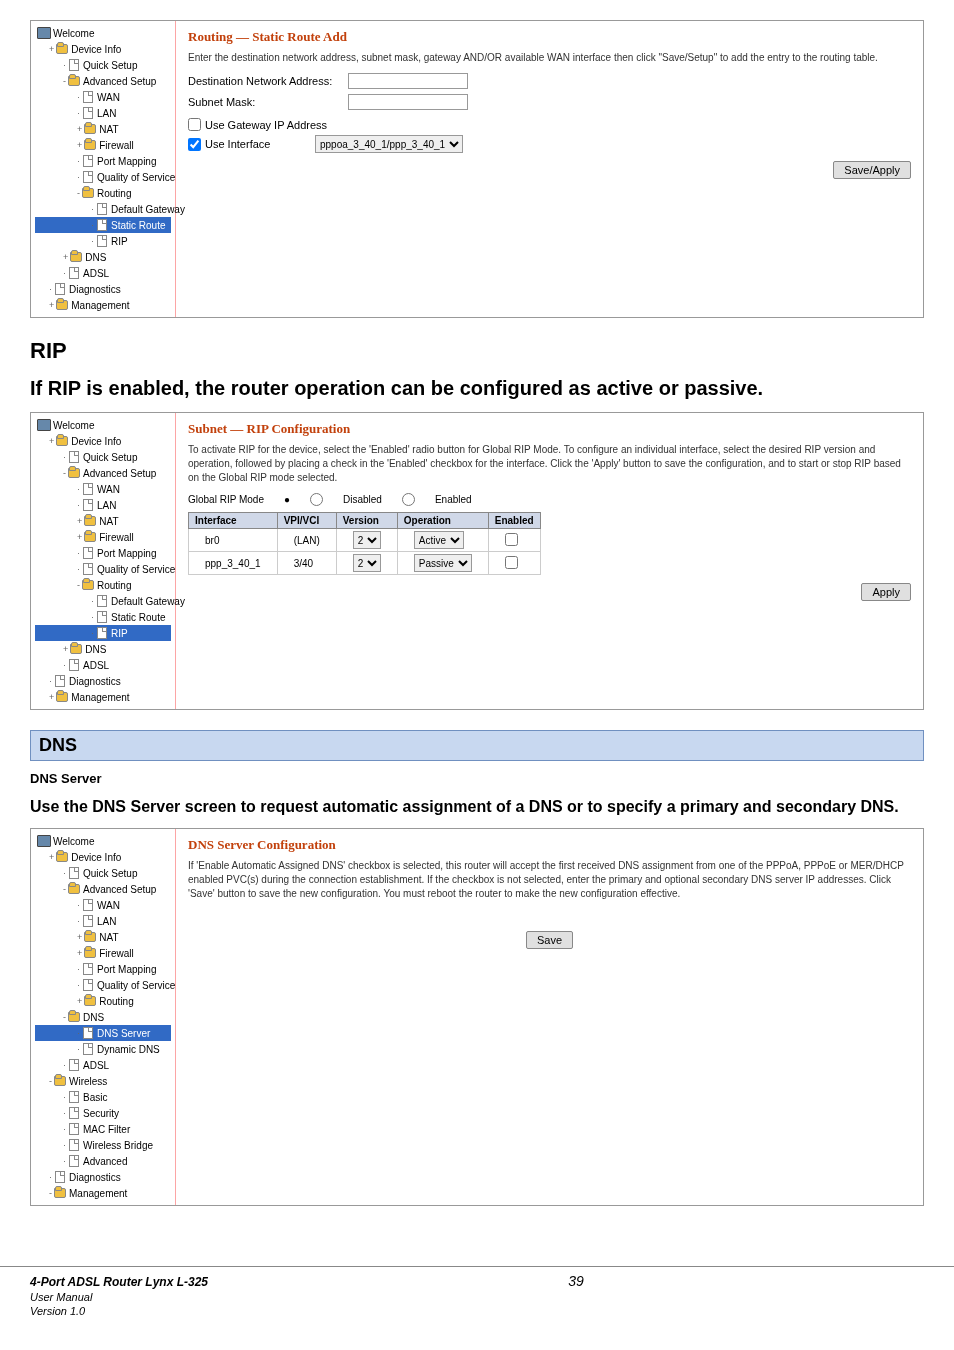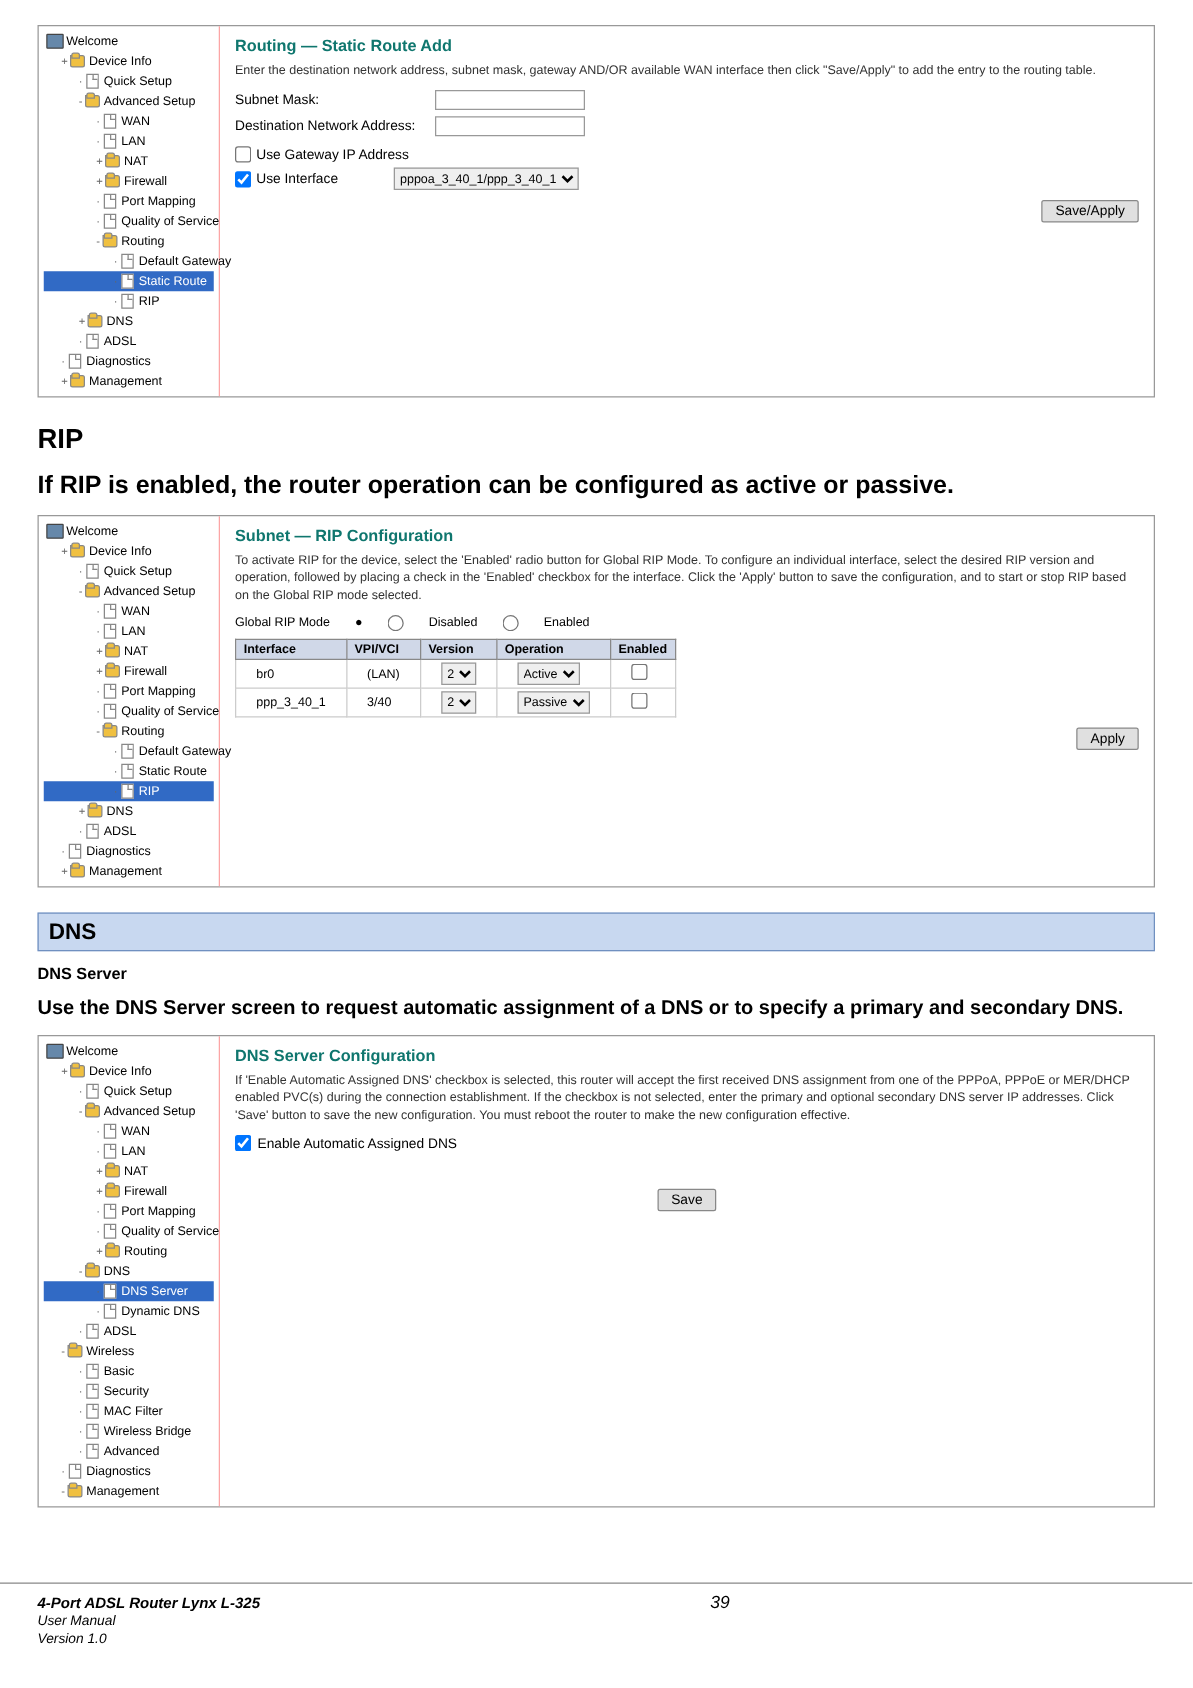--- a/index.html
+++ b/index.html
@@ -120,22 +120,23 @@
     
     .main-content {
       flex: 1;
       padding: 8px 12px;
       font-size: 11px;
     }
 
     .section-title {
       font-size: 13px;
       font-weight: bold;
-      color: #0f766e;
+      color: #c2410c;
       margin-bottom: 6px;
+      font-family: Liberation Serif, serif;
     }
 
     .field-row {
       display: flex;
       align-items: center;
       margin-bottom: 5px;
     }
 
     .field-label {
       font-size: 11px;
@@ -405,28 +406,28 @@
         <span class="tree-connector">+</span>
         <span class="sidebar-icon">
           <div class="folder-icon"></div>
         </span>
         <span>Management</span>
       </div>
     </div>
 
     <div class="main-content">
       <div class="section-title">Routing — Static Route Add</div>
-      <div class="intro-text">Enter the destination network address, subnet mask, gateway AND/OR available WAN interface then click "Save/Apply" to add the entry to the routing table.</div>
-
+      <div class="intro-text">Enter the destination network address, subnet mask, gateway AND/OR available WAN interface then click "Save/Setup" to add the entry to the routing table.</div>
+
+      <div class="field-row">
+        <span class="field-label">Destination Network Address:</span>
+        <input class="text-input" type="text" value="" style="">
+      </div>
       <div class="field-row">
         <span class="field-label">Subnet Mask:</span>
-        <input class="text-input" type="text" value="" style="">
-      </div>
-      <div class="field-row">
-        <span class="field-label">Destination Network Address:</span>
         <input class="text-input" type="text" value="" style="">
       </div>
 
       <div style="margin-top: 8px;">
         <div class="checkbox-row">
           <input type="checkbox" style="margin-right: 4px;">
           <span>Use Gateway IP Address</span>
         </div>
         <div class="checkbox-row">
           <input type="checkbox" checked="" style="margin-right: 4px;">
@@ -806,24 +807,20 @@
             <div class="folder-icon"></div>
           </span>
         <span>Management</span>
       </div>
     </div>
 
     <div class="main-content">
       <div class="section-title">DNS Server Configuration</div>
       <div class="intro-text">If 'Enable Automatic Assigned DNS' checkbox is selected, this router will accept the first received DNS assignment from one of the PPPoA, PPPoE or MER/DHCP enabled PVC(s) during the connection establishment. If the checkbox is not selected, enter the primary and optional secondary DNS server IP addresses. Click 'Save' button to save the new configuration. You must reboot the router to make the new configuration effective.</div>
 
-      <div class="checkbox-row" style="margin-top:8px;">
-        <input type="checkbox" checked="" style="margin-right: 5px;">
-        <span>Enable Automatic Assigned DNS</span>
-      </div>
 
       <div style="text-align: center; margin-top: 30px;">
         <button class="btn">Save</button>
       </div>
     </div>
   </div>
 
 </div>
 
 <div class="page-footer">

